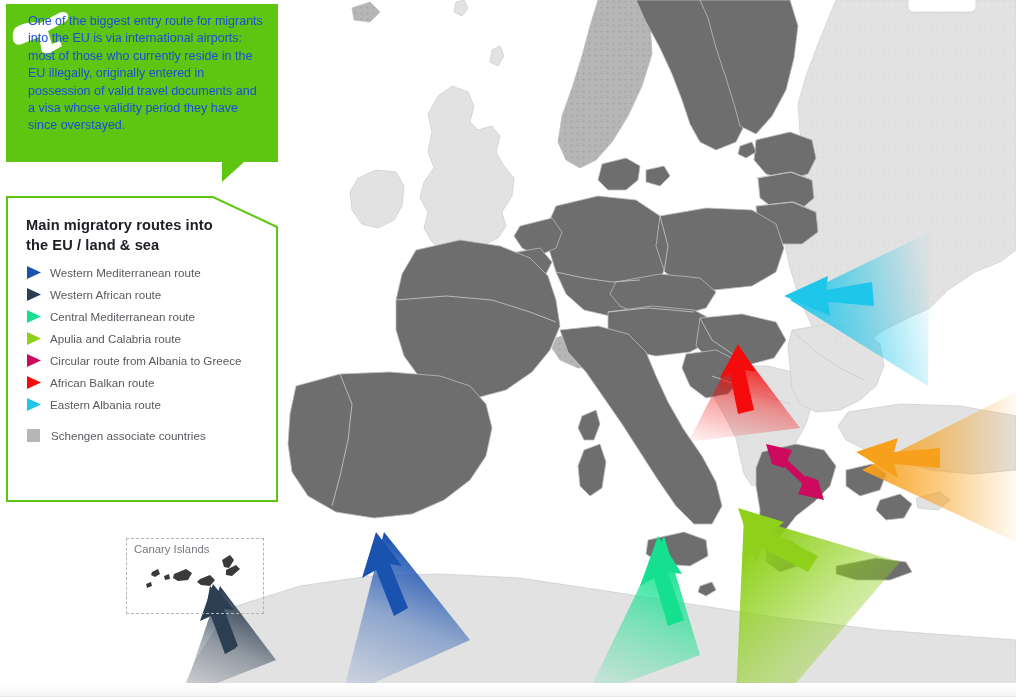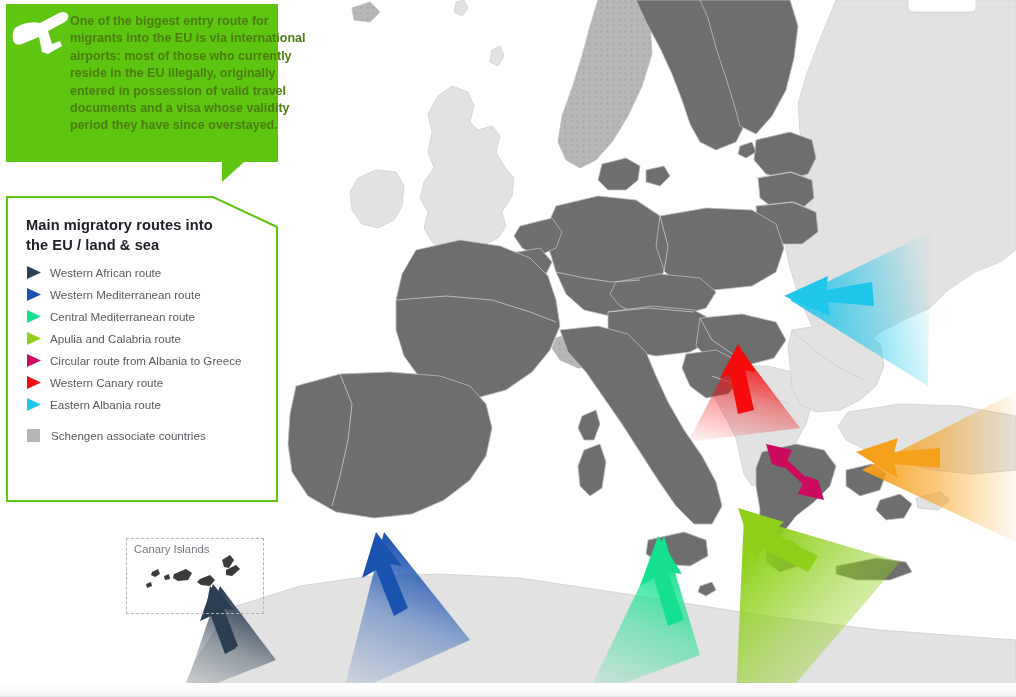--- a/index.html
+++ b/index.html
@@ -29,22 +29,22 @@
   }
 
   
   #callout{
     position:absolute;left:6px;top:4px;width:272px;height:178px;
     background:#5ec510;
     clip-path:polygon(0 0, 100% 0, 100% 158px, 238px 158px, 216px 178px, 216px 158px, 0 158px);
   }
   #callout-text{
     position:absolute;left:6px;top:4px;width:272px;height:178px;
-    color:#4d7c0f;font-size:12.5px;line-height:17.4px;font-weight:bold;
-    padding:9px 12px 0 22px;box-sizing:border-box;text-align:left;margin-left:42px;
+    color:#1d4ed8;font-size:12.5px;line-height:17.4px;font-weight:normal;
+    padding:9px 12px 0 22px;box-sizing:border-box;text-align:left;
   }
   #plane-icon{position:absolute;left:12px;top:10px;width:66px;height:50px;}
 
   
   #legend{
     position:absolute;left:6px;top:196px;width:272px;height:306px;
     background:#ffffff;
     clip-path:polygon(0 0, 208px 0, 272px 30px, 272px 100%, 0 100%);
   }
   #legend-border{
@@ -321,34 +321,34 @@
   <div id="legend"></div>
   <svg id="legend-border" viewBox="0 0 272 306">
     <path d="M1,1 L207,1 L271,31 L271,305 L1,305 Z" fill="none" stroke="#5ec510" stroke-width="2"></path>
   </svg>
 
   <div id="legend-inner">
     <div id="legend-title">Main migratory routes into the EU / land &amp; sea</div>
 
     <div class="legend-row">
       <svg class="legend-arrow" viewBox="0 0 16 13">
+        <path d="M1,0 L15,6.5 L1,13 Z" fill="#1a52b0"></path>
+        </svg>
+      <span class="legend-label">Western Mediterranean route</span>
+    </div>
+
+    <div class="legend-row">
+      <svg class="legend-arrow" viewBox="0 0 16 13">
         <path d="M1,0 L15,6.5 L1,13 Z" fill="#2c3e52"></path>
         </svg>
       <span class="legend-label">Western African route</span>
     </div>
 
     <div class="legend-row">
       <svg class="legend-arrow" viewBox="0 0 16 13">
-        <path d="M1,0 L15,6.5 L1,13 Z" fill="#1a52b0"></path>
-        </svg>
-      <span class="legend-label">Western Mediterranean route</span>
-    </div>
-
-    <div class="legend-row">
-      <svg class="legend-arrow" viewBox="0 0 16 13">
         <path d="M1,0 L15,6.5 L1,13 Z" fill="#15e08f"></path>
         </svg>
       <span class="legend-label">Central Mediterranean route</span>
     </div>
 
     <div class="legend-row">
       <svg class="legend-arrow" viewBox="0 0 16 13">
         <path d="M1,0 L15,6.5 L1,13 Z" fill="#8ed01a"></path>
         </svg>
       <span class="legend-label">Apulia and Calabria route</span>
@@ -358,21 +358,21 @@
       <svg class="legend-arrow" viewBox="0 0 16 13">
         <path d="M1,0 L15,6.5 L1,13 Z" fill="#cc0a5e"></path>
         </svg>
       <span class="legend-label">Circular route from Albania to Greece</span>
     </div>
 
     <div class="legend-row">
       <svg class="legend-arrow" viewBox="0 0 16 13">
         <path d="M1,0 L15,6.5 L1,13 Z" fill="#f50b0b"></path>
         </svg>
-      <span class="legend-label">Western Canary route</span>
+      <span class="legend-label">African Balkan route</span>
     </div>
 
 
     <div class="legend-row">
       <svg class="legend-arrow" viewBox="0 0 16 13">
         <path d="M1,0 L15,6.5 L1,13 Z" fill="#1ec6ea"></path>
         </svg>
       <span class="legend-label">Eastern Albania route</span>
     </div>
 

